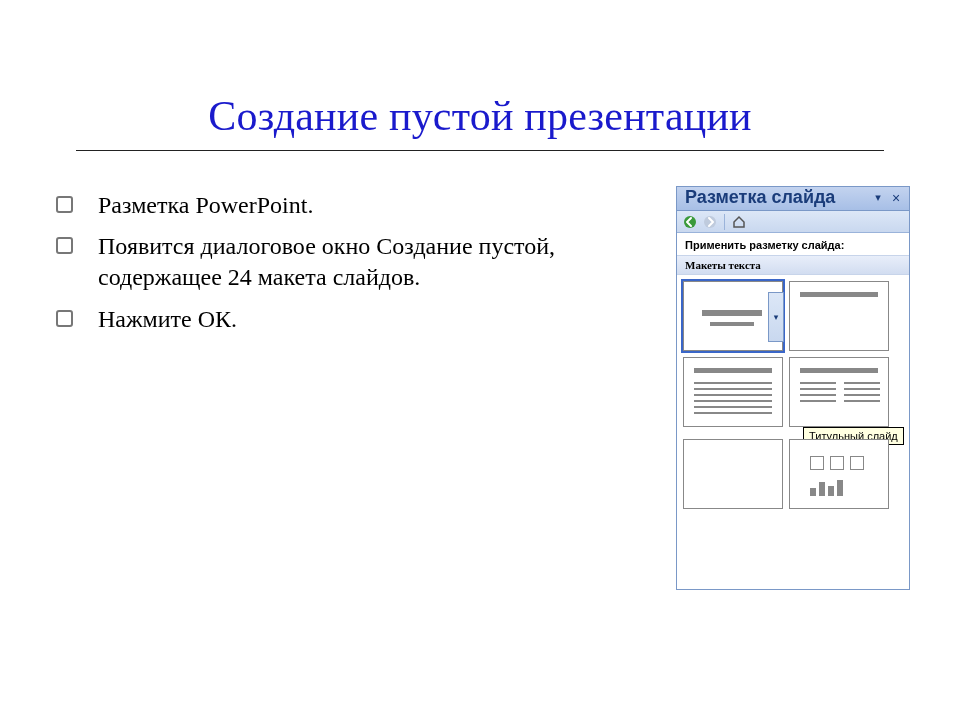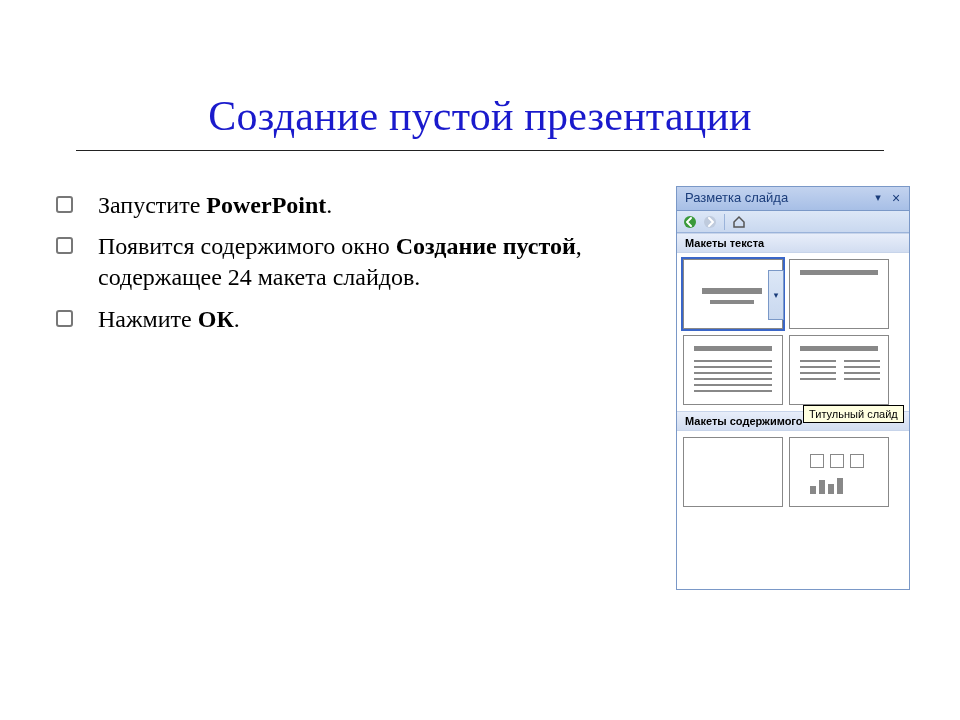--- a/index.html
+++ b/index.html
@@ -9,55 +9,55 @@
   .title { font-size: 42px; color: #1a1acc; font-weight: 400; letter-spacing: 0.2px; }
   .title-underline { margin: 10px 68px 0 68px; height: 1px; background: #222; }
 
   .body-wrap { position: absolute; top: 190px; left: 50px; right: 50px; bottom: 60px; display: flex; flex-direction: row; }
   .bullets { flex: 1 1 auto; padding-right: 8px; }
   .bullets li { list-style: none; position: relative; padding-left: 48px; font-size: 24px; line-height: 1.30; margin-bottom: 10px; }
   .bullets li::before {
     content: ""; position: absolute; left: 6px; top: 6px;
     width: 13px; height: 13px; border: 2px solid #777; border-radius: 3px; background: #fff;
   }
-  .bold { font-weight: 700; }
+  .bold { font-weight: 400; }
 
   
   .taskpane {
     flex: 0 0 234px; height: 404px; margin-left: 8px; margin-top: -4px;
     border: 1px solid #7a98c7; background: #fff; font-family: Tahoma, Verdana, sans-serif; font-size: 11px; color: #000;
     display: flex; flex-direction: column; overflow: hidden;
   }
   .tp-header {
     background: linear-gradient(#c3d3ef, #a7bfe6);
     border-bottom: 1px solid #7a98c7;
     display: flex; align-items: center; justify-content: space-between;
     padding: 2px 6px 4px 8px; height: 24px;
   }
-  .tp-header-title { font-weight: 400; color: #1a3c7a; font-size: 13px; }
+  .tp-header-title { font-weight: 700; color: #1a3c7a; font-size: 18px; }
   .tp-header-btns { display: flex; align-items: center; gap: 4px; }
   .tp-chev, .tp-close { width: 14px; height: 14px; display: flex; align-items: center; justify-content: center; color: #1a3c7a; font-size: 11px; line-height: 1; }
   .tp-close { font-size: 14px; }
 
   .tp-toolbar {
     background: linear-gradient(#dce7f7, #c9d8ef);
     border-bottom: 1px solid #9ab3da;
     height: 22px; display: flex; align-items: center; gap: 2px; padding: 0 4px;
   }
   .tp-tool { width: 18px; height: 18px; display: flex; align-items: center; justify-content: center; color: #2a5; font-size: 12px; }
   .tp-tool.back { color: #2e8b2e; }
   .tp-tool.fwd { color: #8aa; }
   .tp-tool.home { color: #555; }
   .tp-tool-sep { width: 1px; height: 16px; background: #9ab3da; margin: 0 3px; }
 
   .tp-instruction { padding: 6px 8px 4px 8px; font-weight: 700; font-size: 11px; color: #000; }
   .tp-group-header {
     background: linear-gradient(#e8eefa, #d2ddf1);
     border-top: 1px solid #c7d4ea; border-bottom: 1px solid #c7d4ea;
-    padding: 3px 8px; font-weight: 700; font-size: 11px;
+    padding: 3px 8px; font-weight: 700; font-size: 11px; font-family: Liberation Serif, serif;
   }
   .tp-thumbs { padding: 6px; display: flex; flex-wrap: wrap; gap: 6px; position: relative; }
   .thumb { width: 100px; height: 70px; border: 1px solid #888; background: #fff; position: relative; }
   .thumb.selected { outline: 2px solid #3a66c8; }
   .thumb .side-arrow {
     position: absolute; right: -2px; top: 10px; width: 16px; height: 50px;
     background: linear-gradient(#dce7f7, #c9d8ef); border: 1px solid #7a98c7;
     display: flex; flex-direction: column; align-items: center; justify-content: center; gap: 3px;
     font-size: 9px; color: #1a3c7a;
   }
@@ -84,22 +84,22 @@
 
 <div class="slide">
 
   <div class="title-wrap">
     <div class="title">Создание пустой презентации</div>
     <div class="title-underline"></div>
   </div>
 
   <div class="body-wrap">
     <ul class="bullets" id="bullet-list">
-        <li><span>Запустите </span><span class="bold">PowerPoint</span><span>.</span></li>
-        <li><span>Появится содержимого окно </span><span class="bold">Создание пустой</span><span>, содержащее 24 макета слайдов.</span></li>
+        <li><span>Разметка </span><span class="bold">PowerPoint</span><span>.</span></li>
+        <li><span>Появится диалоговое окно </span><span class="bold">Создание пустой</span><span>, содержащее 24 макета слайдов.</span></li>
         <li><span>Нажмите </span><span class="bold">ОК</span><span>.</span></li>
       </ul>
 
     <div class="taskpane">
       <div class="tp-header">
         <span class="tp-header-title">Разметка слайда</span>
         <span class="tp-header-btns">
           <span class="tp-chev">▾</span>
           <span class="tp-close">×</span>
         </span>
@@ -117,20 +117,21 @@
               <path d="M6 3 L10 7 L6 11" stroke="#fff" stroke-width="2" fill="none" stroke-linecap="round" stroke-linejoin="round"></path>
             </svg>
         </span>
         <span class="tp-tool-sep"></span>
         <span class="tp-tool home">
           <svg width="14" height="14" viewBox="0 0 14 14">
               <path d="M2 7 L7 2 L12 7 L12 12 L2 12 Z" fill="none" stroke="#555" stroke-width="1.5"></path>
             </svg>
         </span>
       </div>
+      <div class="tp-instruction">Применить разметку слайда:</div>
 
       <div class="tp-group-header">Макеты текста</div>
       <div class="tp-thumbs" style="position:relative;">
         <div class="thumb selected">
           <span class="t-line t-title1"></span>
           <span class="t-line t-title2"></span>
           <span class="side-arrow">▾</span>
         </div>
         <div class="thumb">
           <span class="t-line t-h"></span>
@@ -151,21 +152,20 @@
           <span class="t-line" style="left:10px; top:36px; width:36px; height:2px;"></span>
           <span class="t-line" style="left:10px; top:42px; width:36px; height:2px;"></span>
           <span class="t-line" style="left:54px; top:24px; width:36px; height:2px;"></span>
           <span class="t-line" style="left:54px; top:30px; width:36px; height:2px;"></span>
           <span class="t-line" style="left:54px; top:36px; width:36px; height:2px;"></span>
           <span class="t-line" style="left:54px; top:42px; width:36px; height:2px;"></span>
         </div>
         <div class="tooltip-box">Титульный слайд</div>
       </div>
 
-      <div class="tp-group-header">Макеты содержимого</div>
       <div class="tp-thumbs">
         <div class="thumb"></div>
         <div class="thumb">
           <div class="t-icon-row" style="left:20px; top:16px;">
             <span class="t-ic"></span>
               <span class="t-ic"></span>
               <span class="t-ic"></span>
           </div>
           <div class="t-bar-row" style="left:20px; top:40px;">
             <span class="t-bar" style="height:8px;"></span>

